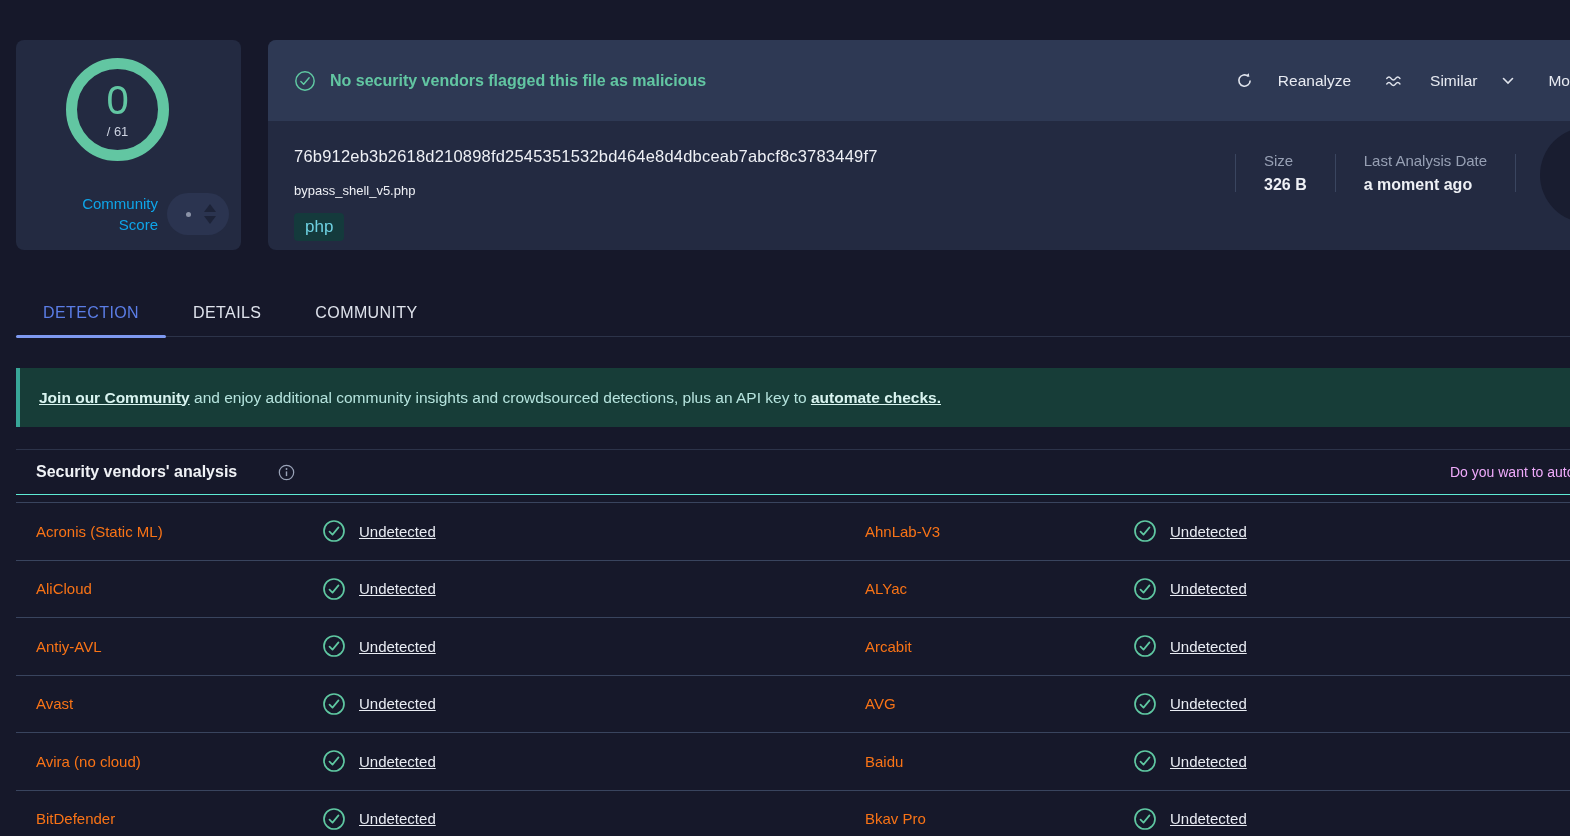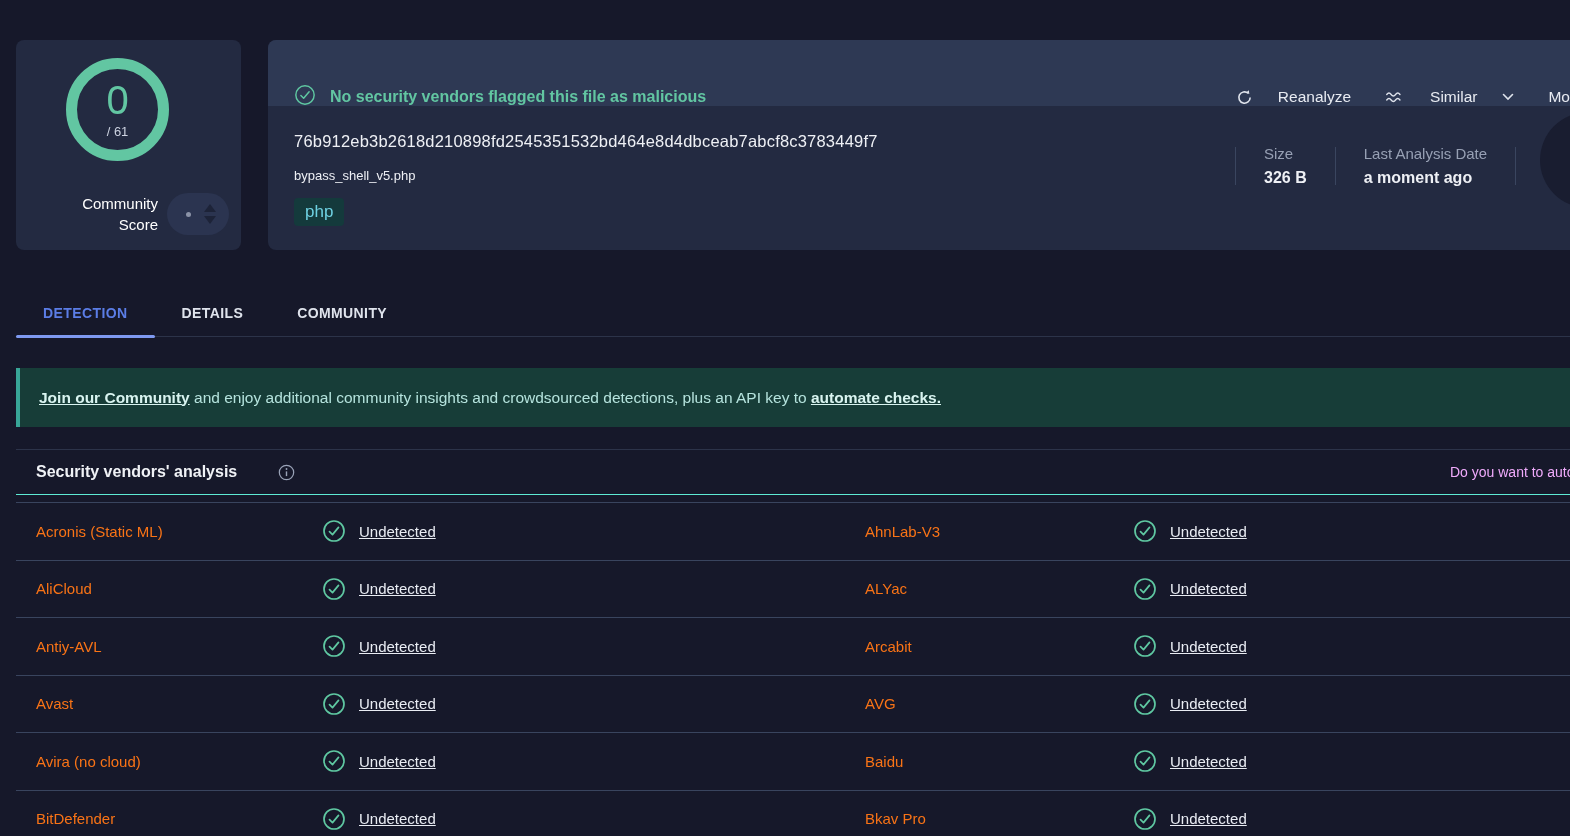--- a/index.html
+++ b/index.html
@@ -18,71 +18,71 @@
     position:absolute; left:50px; top:18px; width:103px; height:103px;
     border:11px solid #62c6a2; border-radius:50%;
     display:flex; flex-direction:column; align-items:center; justify-content:center;
   }
   .score-num { color:#62c6a2; font-size:40px; line-height:1; }
   .score-den { color:#ccd2e0; font-size:13px; margin-top:4px; }
   .score-bottom {
     position:absolute; left:0; right:12px; bottom:14px;
     display:flex; justify-content:flex-end; align-items:center; gap:9px;
   }
-  .score-label { color:#ffffff; font-size:15px; text-align:right; line-height:1.45; width:92px; }
+  .score-label { color:#0ea5e9; font-size:15px; text-align:right; line-height:1.45; width:92px; }
   .vote-pill {
     position:relative; width:62px; height:42px; border-radius:21px; background:#2b3450;
     flex:0 0 auto; cursor:pointer;
   }
   .vote-dot { position:absolute; left:19px; top:19px; width:5px; height:5px; border-radius:50%; background:#8b93a7; }
   .vote-up {
     position:absolute; right:13px; top:11px; width:0; height:0;
     border-left:6px solid transparent; border-right:6px solid transparent; border-bottom:8px solid #1d2338;
   }
   .vote-down {
     position:absolute; right:13px; bottom:11px; width:0; height:0;
     border-left:6px solid transparent; border-right:6px solid transparent; border-top:8px solid #1d2338;
   }
   
   .file-card {
     position:absolute; left:268px; top:40px; width:1302px; height:210px;
     border-radius:8px 0 0 8px; overflow:hidden; background:#232a41;
   }
   .verdict-bar {
-    height:66px; background:#2e3954; display:flex; align-items:flex-end; padding:0 0 0 26px;
+    height:81px; background:#2e3954; display:flex; align-items:center; padding:0 0 0 26px;
   }
   .verdict-text { color:#62c6a2; font-weight:bold; font-size:16px; margin-left:14px; }
   .icon { display:inline-flex; align-items:center; justify-content:center; }
   .header-actions { margin-left:auto; display:flex; align-items:center; gap:34px; }
   .action-btn { display:flex; align-items:center; gap:25px; color:#e8ebf2; font-size:15.5px; cursor:pointer; white-space:nowrap; }
   .action-btn svg { color:#dfe3ec; }
   .file-info { position:relative; height:146px; padding:26px 0 0 26px;border-radius:26px; }
   .file-hash { font-size:16.5px; color:#eef0f5; letter-spacing:0.2px; }
   .file-name { font-size:13px; color:#eef0f5; margin-top:17px; }
   .tag-row { margin-top:15px; }
   .file-tag {
     display:inline-block; background:#143a3c; color:#6ed1e2; font-size:17px;
     padding:4px 11px; border-radius:4px; cursor:pointer;
   }
-  .meta-group { position:absolute; left:967px; top:39px; display:flex; }
+  .meta-group { position:absolute; left:967px; top:31px; display:flex; }
   .meta-sep { width:1px; height:38px; background:#3a455f; margin-top:2px; }
   .meta-block { padding:0 28px; }
   .meta-label { color:#97a0b4; font-size:15px; }
   .meta-value { color:#eef0f5; font-size:16px; font-weight:bold; margin-top:7px; }
   .filetype-circle {
     position:absolute; left:1272px; top:6px; width:96px; height:96px; border-radius:50%;
     background:#191d30; display:flex; align-items:center; justify-content:center;
   }
   
   .tabs {
     position:absolute; left:16px; right:0; top:290px; height:47px;
     display:flex; border-bottom:1px solid #2c3349;
   }
   .tab {
-    padding:0 27px; display:flex; align-items:center; font-size:14px; font-weight:bold;
+    padding:0 27px; display:flex; align-items:center; font-size:16px; font-weight:normal;
     letter-spacing:0.4px; color:#dfe3ec; cursor:pointer; position:relative;
   }
   .tab.active { color:#5b7de6; }
   .tab.active::after {
     content:""; position:absolute; left:0; right:0; bottom:-2px; height:3px;
     background:#7e99f1; border-radius:2px;
   }
   
   .banner {
     position:absolute; left:16px; right:0; top:368px; height:59px;

